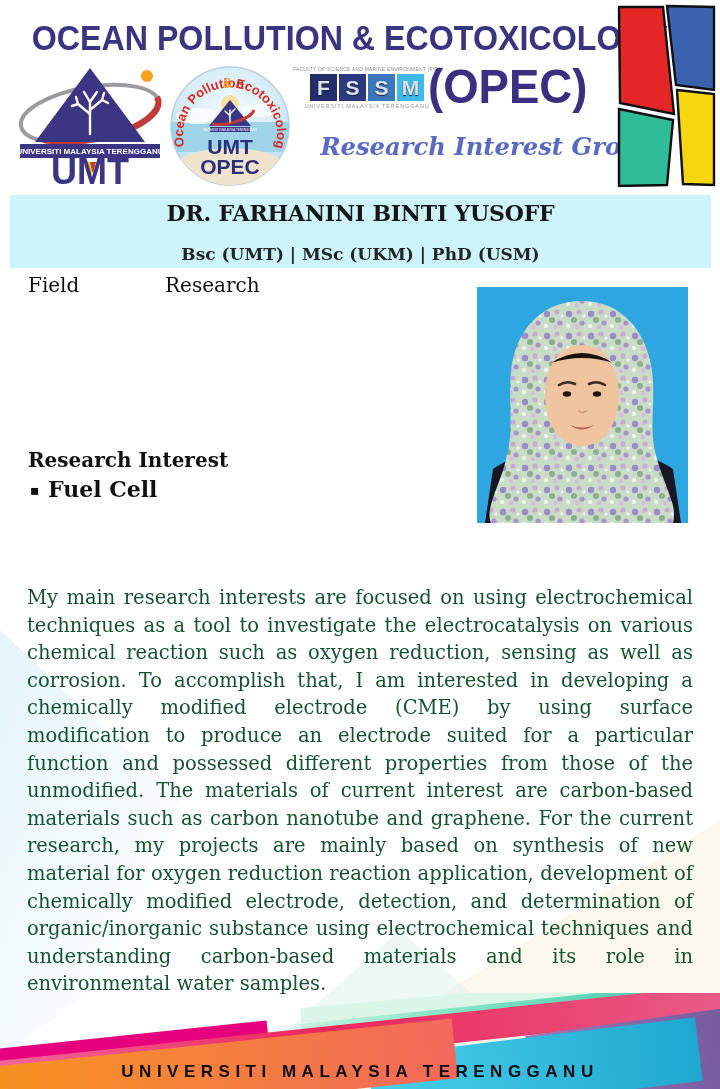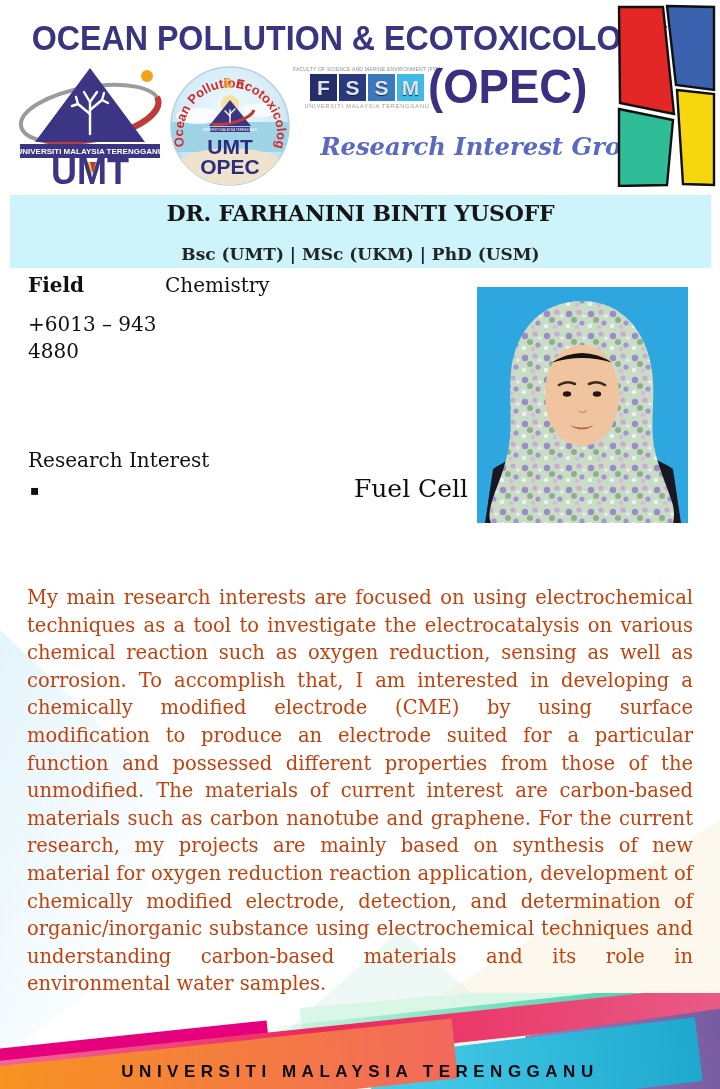--- a/index.html
+++ b/index.html
@@ -48,36 +48,36 @@
 
   
   .banner{position:absolute;left:10px;top:195px;width:701px;height:73px;background:#CDF4FA;
     display:flex;flex-direction:column;align-items:center;justify-content:center;}
   .banner-name{font-weight:bold;font-size:22px;color:#161616;letter-spacing:-.2px;text-align:right;}
   .banner-quals{font-weight:bold;font-size:17px;color:#242424;margin-top:18px;}
 
   
   .details{position:absolute;left:28px;top:272px;width:445px;}
   .detail-row{display:grid;grid-template-columns:137px 1fr;margin-bottom:12px;}
-  .detail-label{font-weight:bold;font-size:20px;line-height:27px;}
+  .detail-label{font-weight:normal;font-size:20px;line-height:27px;}
   .detail-value{font-size:20px;line-height:27px;}
   .detail-value:empty{display:none;}
 
   .research{position:absolute;left:28px;top:447px;width:440px;}
-  .research-heading{font-weight:normal;font-size:20px;line-height:26px;margin-bottom:3px;}
+  .research-heading{font-weight:bold;font-size:20px;line-height:26px;margin-bottom:3px;}
   .research-list{margin:0;padding:0;list-style:none;}
-  .research-list li{font-weight:normal;font-size:25px;line-height:26px;padding-left:20px;position:relative;text-align:right;}
+  .research-list li{font-weight:bold;font-size:22px;line-height:26px;padding-left:20px;position:relative;}
   .research-list li::before{content:"▪";position:absolute;left:2px;font-size:14px;top:1px;}
 
   
   .photo{position:absolute;left:477px;top:287px;width:211px;height:236px;}
 
   
   .bio{position:absolute;left:27px;top:584px;width:666px;font-size:19.5px;line-height:27.6px;
-    text-align:justify;text-align-last:left;color:#c2410c;}
+    text-align:justify;text-align-last:left;color:#14532d;}
 
   
   .footer{position:absolute;left:0;bottom:0;width:720px;height:96px;overflow:hidden;}
   .footer .stripe{position:absolute;}
   .f-mint {left:300px;top:-6px;width:480px;height:22px;transform:rotate(-5deg);background:#D9F6E6;}
   .f-teal {left:250px;top:8px;width:540px;height:24px;transform:rotate(-6deg);
            background:linear-gradient(90deg,rgba(255,255,255,0),#7FE3C4 40%,#2FBE9C);}
   .f-yellow{left:130px;top:22px;width:620px;height:16px;transform:rotate(-6deg);
            background:linear-gradient(90deg,#FFEFC0,#FFD34E 45%,#F7A823);}
   .f-magenta{left:-12px;top:42px;width:280px;height:13px;transform:rotate(-6deg);background:#E6007E;}
@@ -189,27 +189,26 @@
 
   <div class="banner">
     <div class="banner-name">DR. FARHANINI BINTI YUSOFF</div>
     <div class="banner-quals">Bsc (UMT) | MSc (UKM) | PhD (USM)</div>
   </div>
 
   <div class="details">
     <div class="detail-row">
       <div class="detail-label">Field</div>
       <div class="detail-values">
-        <div class="detail-value">Chemistry</div>
+        <div class="detail-value">Research</div>
 
       </div>
     </div>
     <div class="detail-row">
       <div class="detail-values">
-        <div class="detail-value">+6013 – 943 4880</div>
       </div>
     </div>
   </div>
 
   <div class="research">
     <div class="research-heading">Research Interest</div>
     <ul class="research-list">
       <li>Fuel Cell</li>
     </ul>
   </div>

